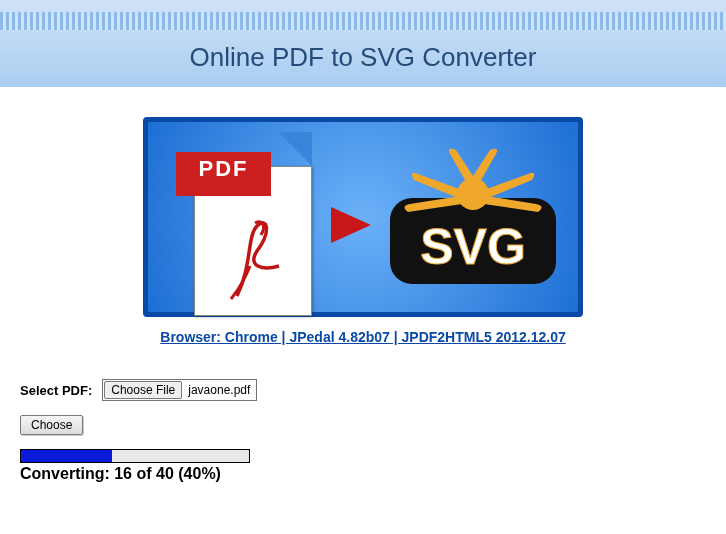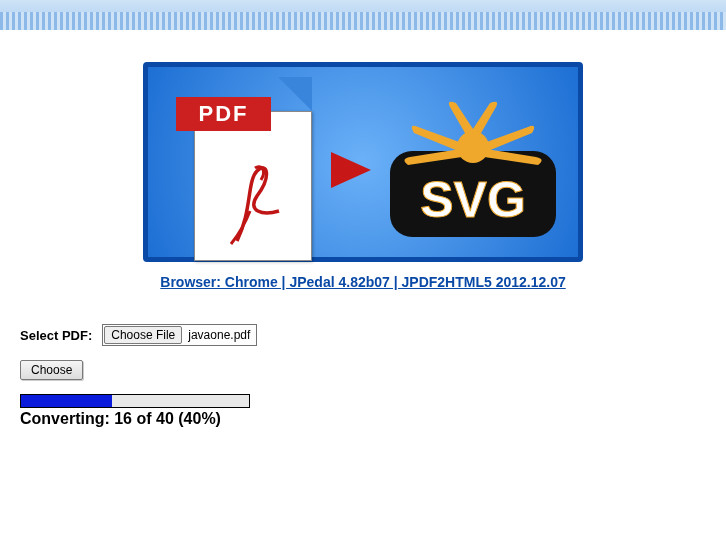--- a/index.html
+++ b/index.html
@@ -42,21 +42,21 @@
   }
   .pdf-badge {
     position: absolute;
     left: 20px; top: 20px;
     width: 150px; height: 170px;
     z-index: 1;
   }
   .pdf-label {
     position: absolute;
     left: 8px; top: 10px;
-    width: 95px; height: 34px;
+    width: 95px; height: 44px;
     background: #cc1f1f;
     color: #fff;
     font-weight: bold;
     font-size: 22px;
     letter-spacing: 2px;
     text-align: center;
     line-height: 34px;
     z-index: 3;
     font-family: Arial, sans-serif;
   }
@@ -90,21 +90,21 @@
   .arrow {
     position: absolute;
     left: 183px; top: 85px;
     width: 0; height: 0;
     border-top: 18px solid transparent;
     border-bottom: 18px solid transparent;
     border-left: 40px solid #c81717;
   }
   .svg-badge {
     position: absolute;
-    right: 20px; top: 32px;
+    right: 20px; top: 24px;
     width: 170px; height: 145px;
   }
   .info-line {
     margin-top: 8px;
     text-align: center;
     font-weight: bold;
     color: #0a4aa6;
     font-size: 14px;
     text-decoration: underline;
   }
@@ -177,20 +177,21 @@
   .steps-list li { margin-bottom: 4px; }
   .step-done { font-weight: bold; }
   .check { font-size: 16px; margin-left: 4px; }
   .lower { position: relative; min-height: 140px; }
 </style>
 </head>
 <body>
 
 <div class="header">
   <div class="header-stripes"></div>
+  <div class="header-title">Online PDF to SVG Converter</div>
 </div>
 
 <div class="content">
 
   <div class="hero-wrap">
     <div class="hero">
       <div class="pdf-badge">
         <div class="pdf-page">
           <div class="page-fold"></div>
           <svg class="pdf-glyph" width="78" height="96" viewBox="0 0 78 96">

